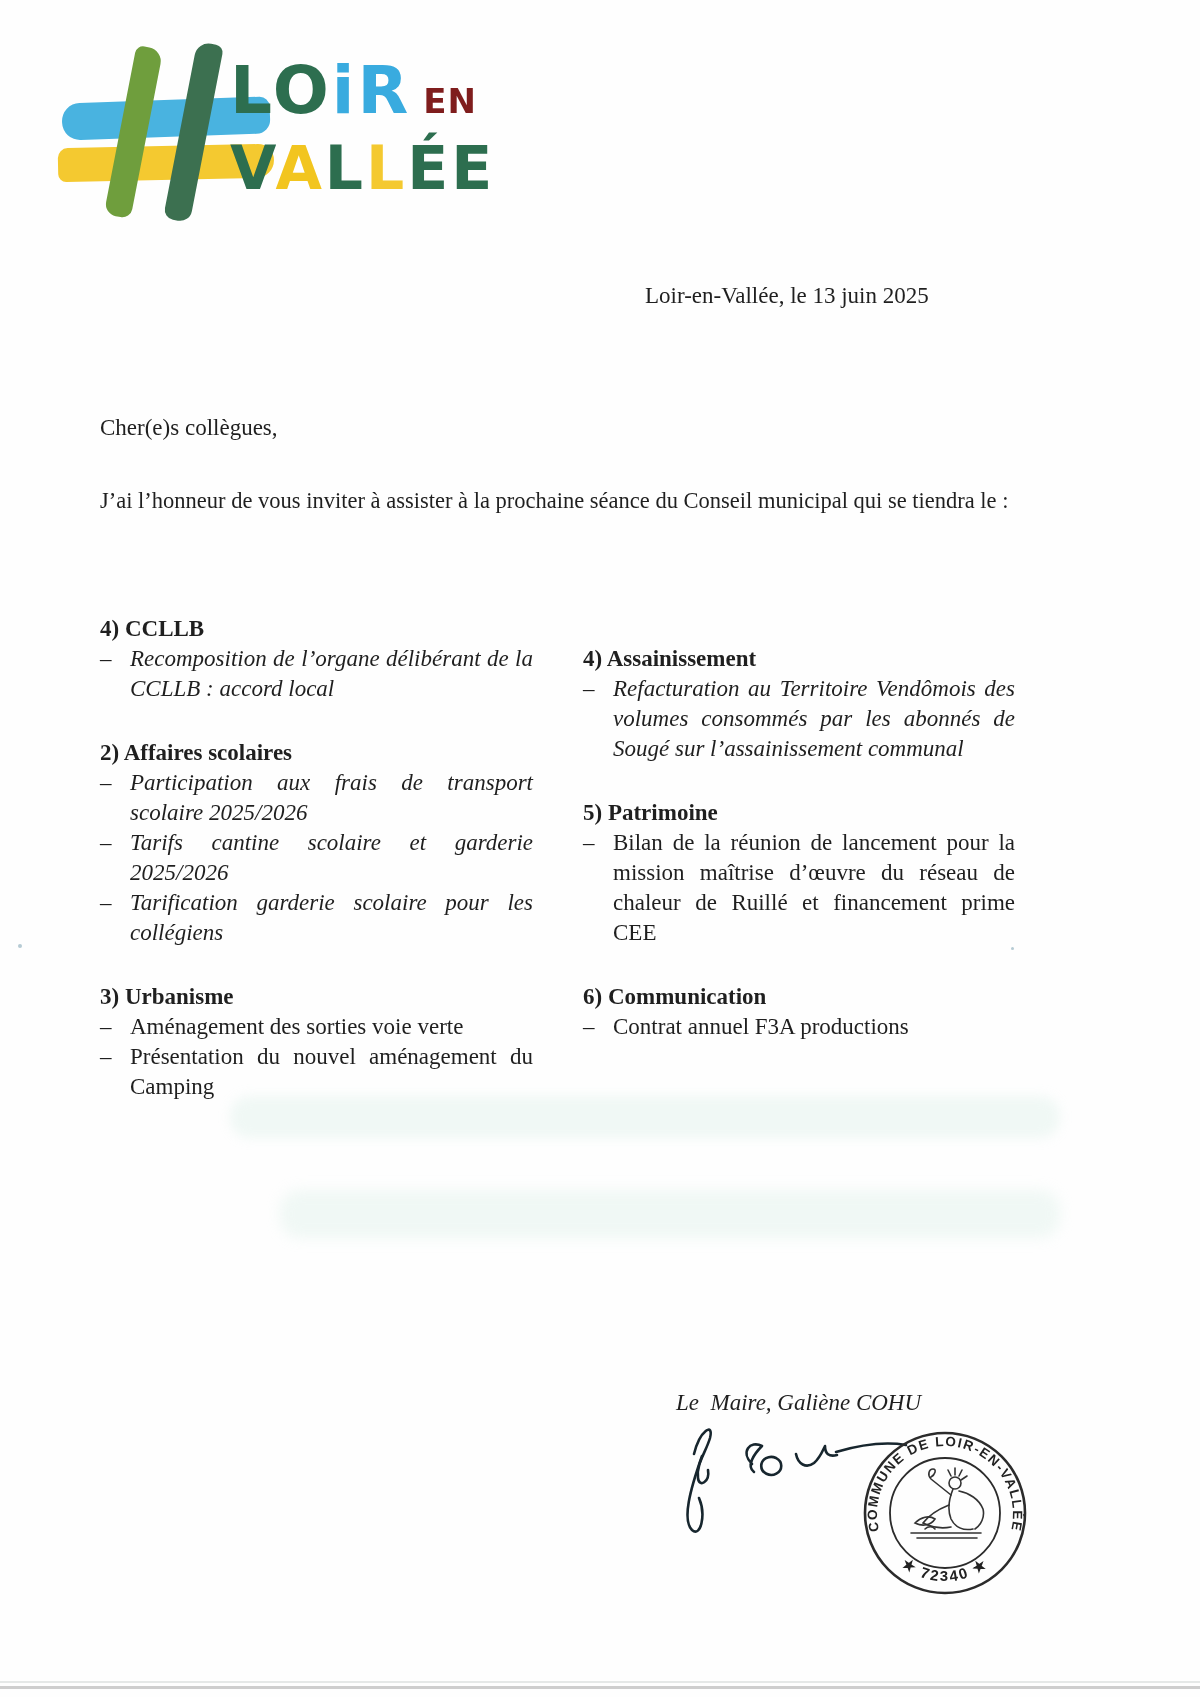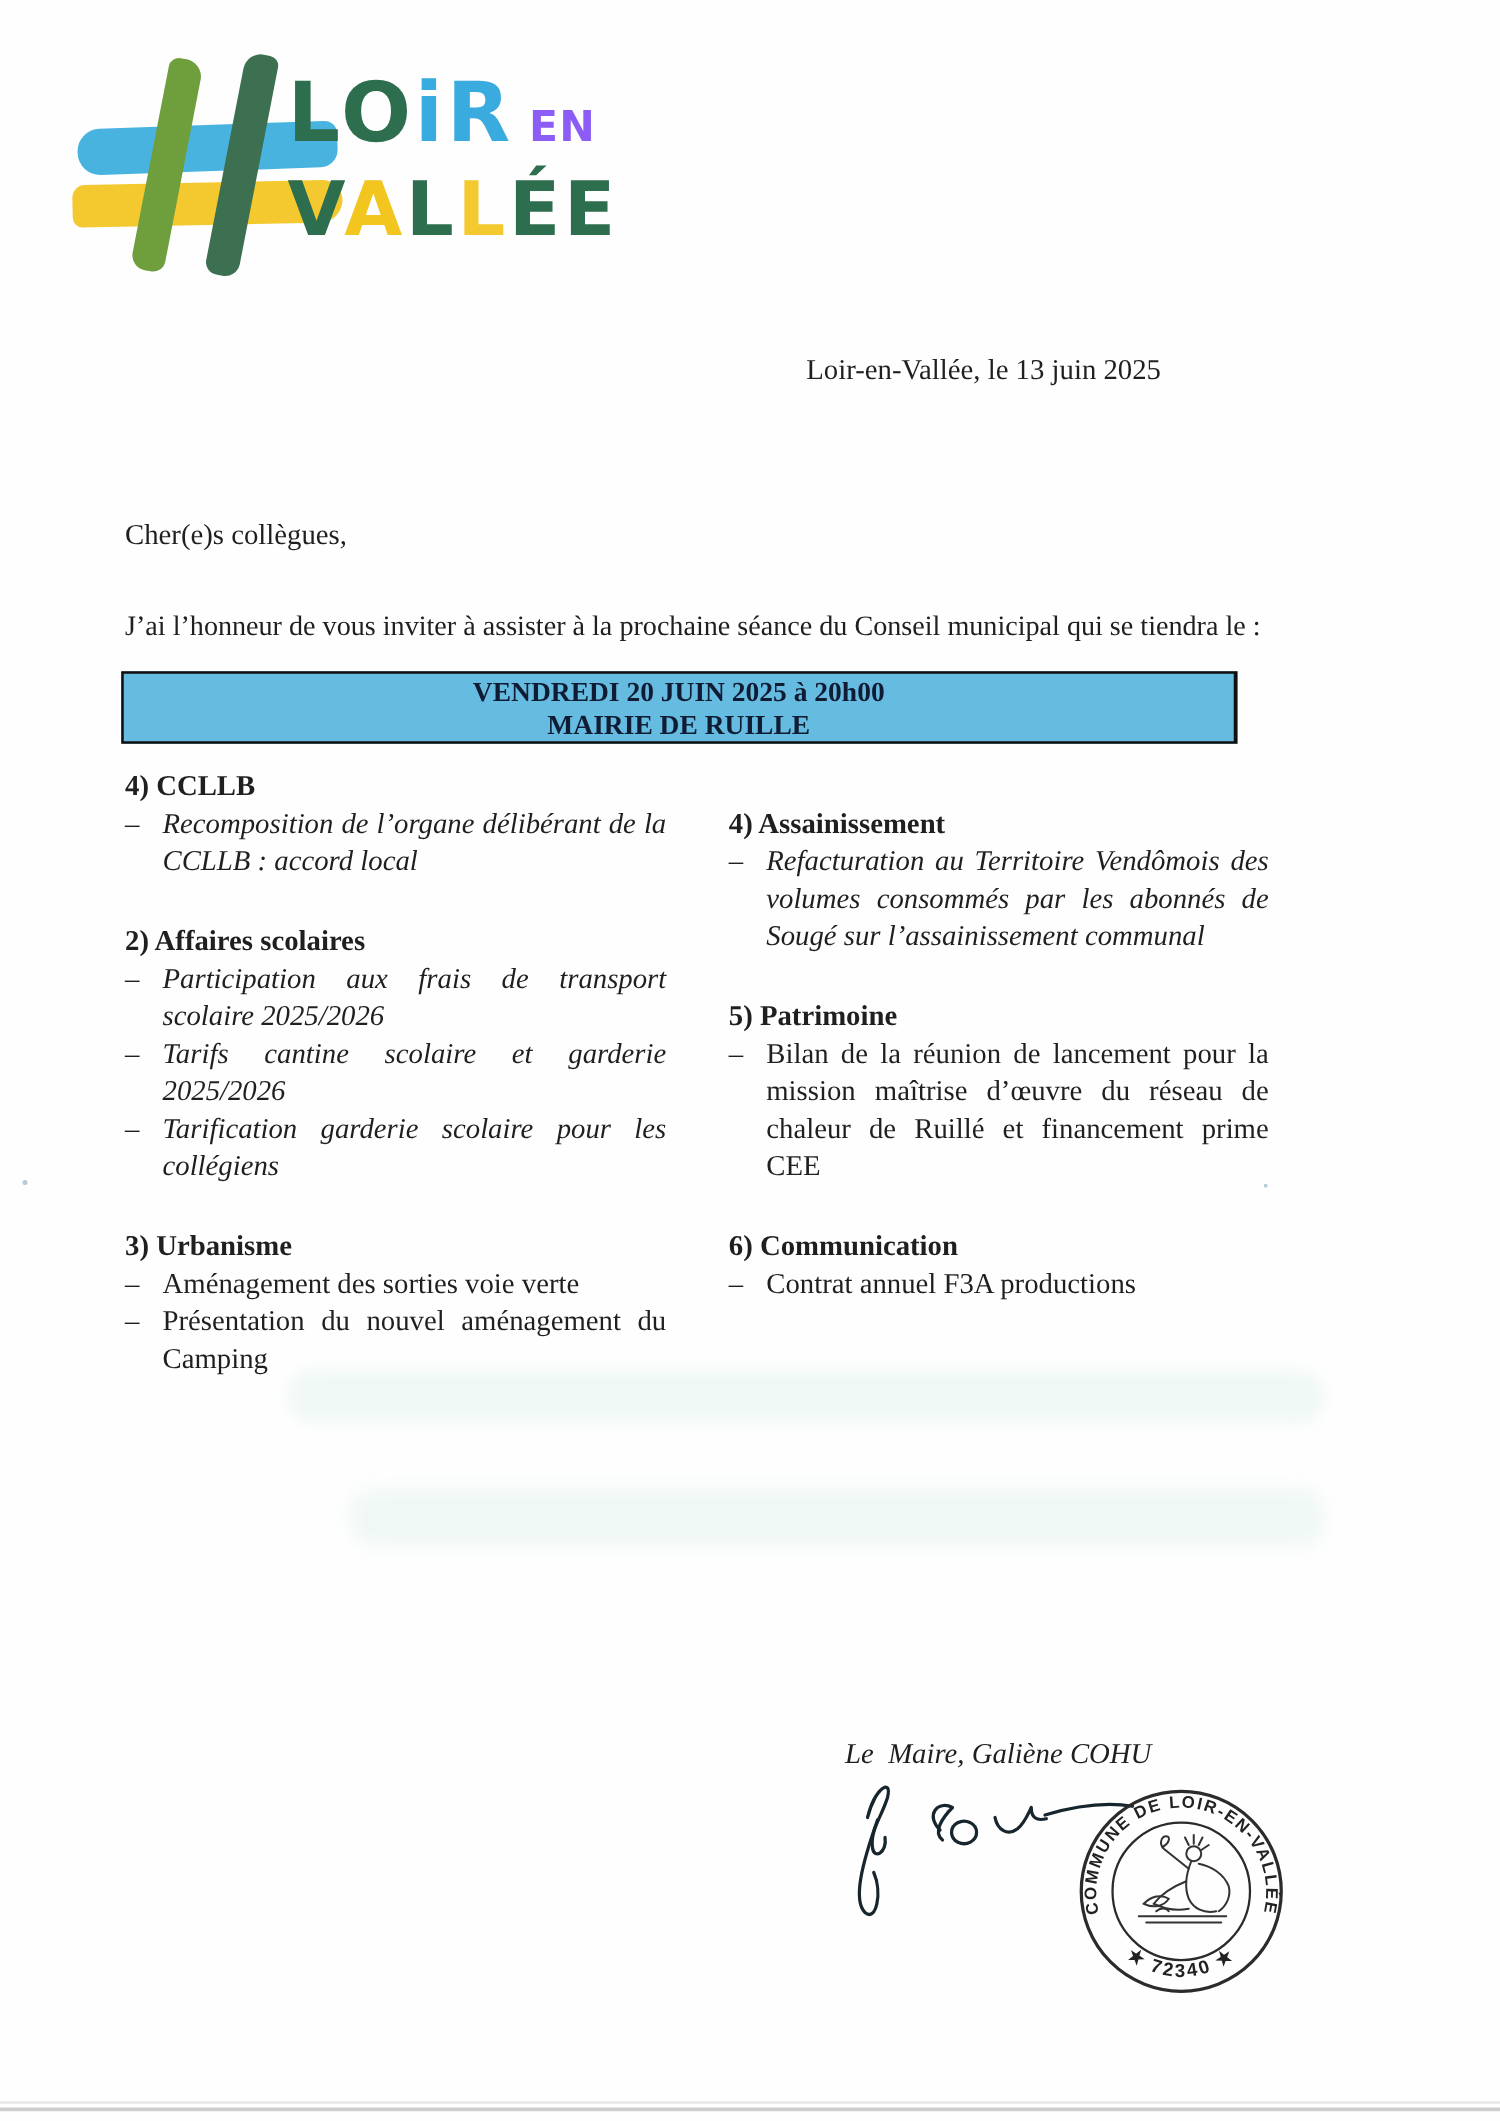--- a/index.html
+++ b/index.html
@@ -63,37 +63,33 @@
 <div class="page">
 
   <div class="logo">
     <div class="hash">
       <div class="stroke hbar-blue"></div>
       <div class="stroke hbar-yellow"></div>
       <div class="stroke vbar-1"></div>
       <div class="stroke vbar-2"></div>
     </div>
     <div class="logo-line logo-line1">
-      <span><span style="color: rgb(45, 110, 79);">L</span><span style="color: rgb(45, 110, 79);">O</span><span style="color: rgb(57, 171, 223);">i</span><span style="color: rgb(57, 171, 223);">R</span></span><span class="en" style="color: #8b5cf6;">EN</span>
+      <span><span style="color: rgb(45, 110, 79);">L</span><span style="color: rgb(45, 110, 79);">O</span><span style="color: rgb(57, 171, 223);">i</span><span style="color: rgb(57, 171, 223);">R</span></span><span class="en" style="color: #7f1d1d;">EN</span>
     </div>
     <div class="logo-line logo-line2">
       <span><span style="color: rgb(45, 110, 79);">V</span><span style="color: rgb(242, 197, 31);">A</span><span style="color: rgb(45, 110, 79);">L</span><span style="color: rgb(244, 201, 48);">L</span><span style="color: rgb(45, 110, 79);">É</span><span style="color: rgb(45, 110, 79);">E</span></span>
     </div>
   </div>
 
   <div class="abs dateline">Loir-en-Vallée, le 13 juin 2025</div>
 
   <div class="abs salutation">Cher(e)s collègues,</div>
 
   <div class="abs intro">J’ai l’honneur de vous inviter à assister à la prochaine séance du Conseil municipal qui se tiendra le :</div>
 
-  <div class="abs banner" style="background: rgb(102, 187, 225); color: rgb(15, 28, 52);">
-    <div>VENDREDI 20 JUIN 2025 à 20h00</div>
-    <div>MAIRIE DE RUILLE</div>
-  </div>
 
   <div class="col col-left">
       <div class="sec-title">4) CCLLB</div>
       <div class="item it">
         <span class="dash">–</span>
         <span class="itxt">Recomposition de l’organe délibérant de la CCLLB : accord local</span>
       </div>
       <div class="sec-title">2) Affaires scolaires</div>
       <div class="item it">
         <span class="dash">–</span>

